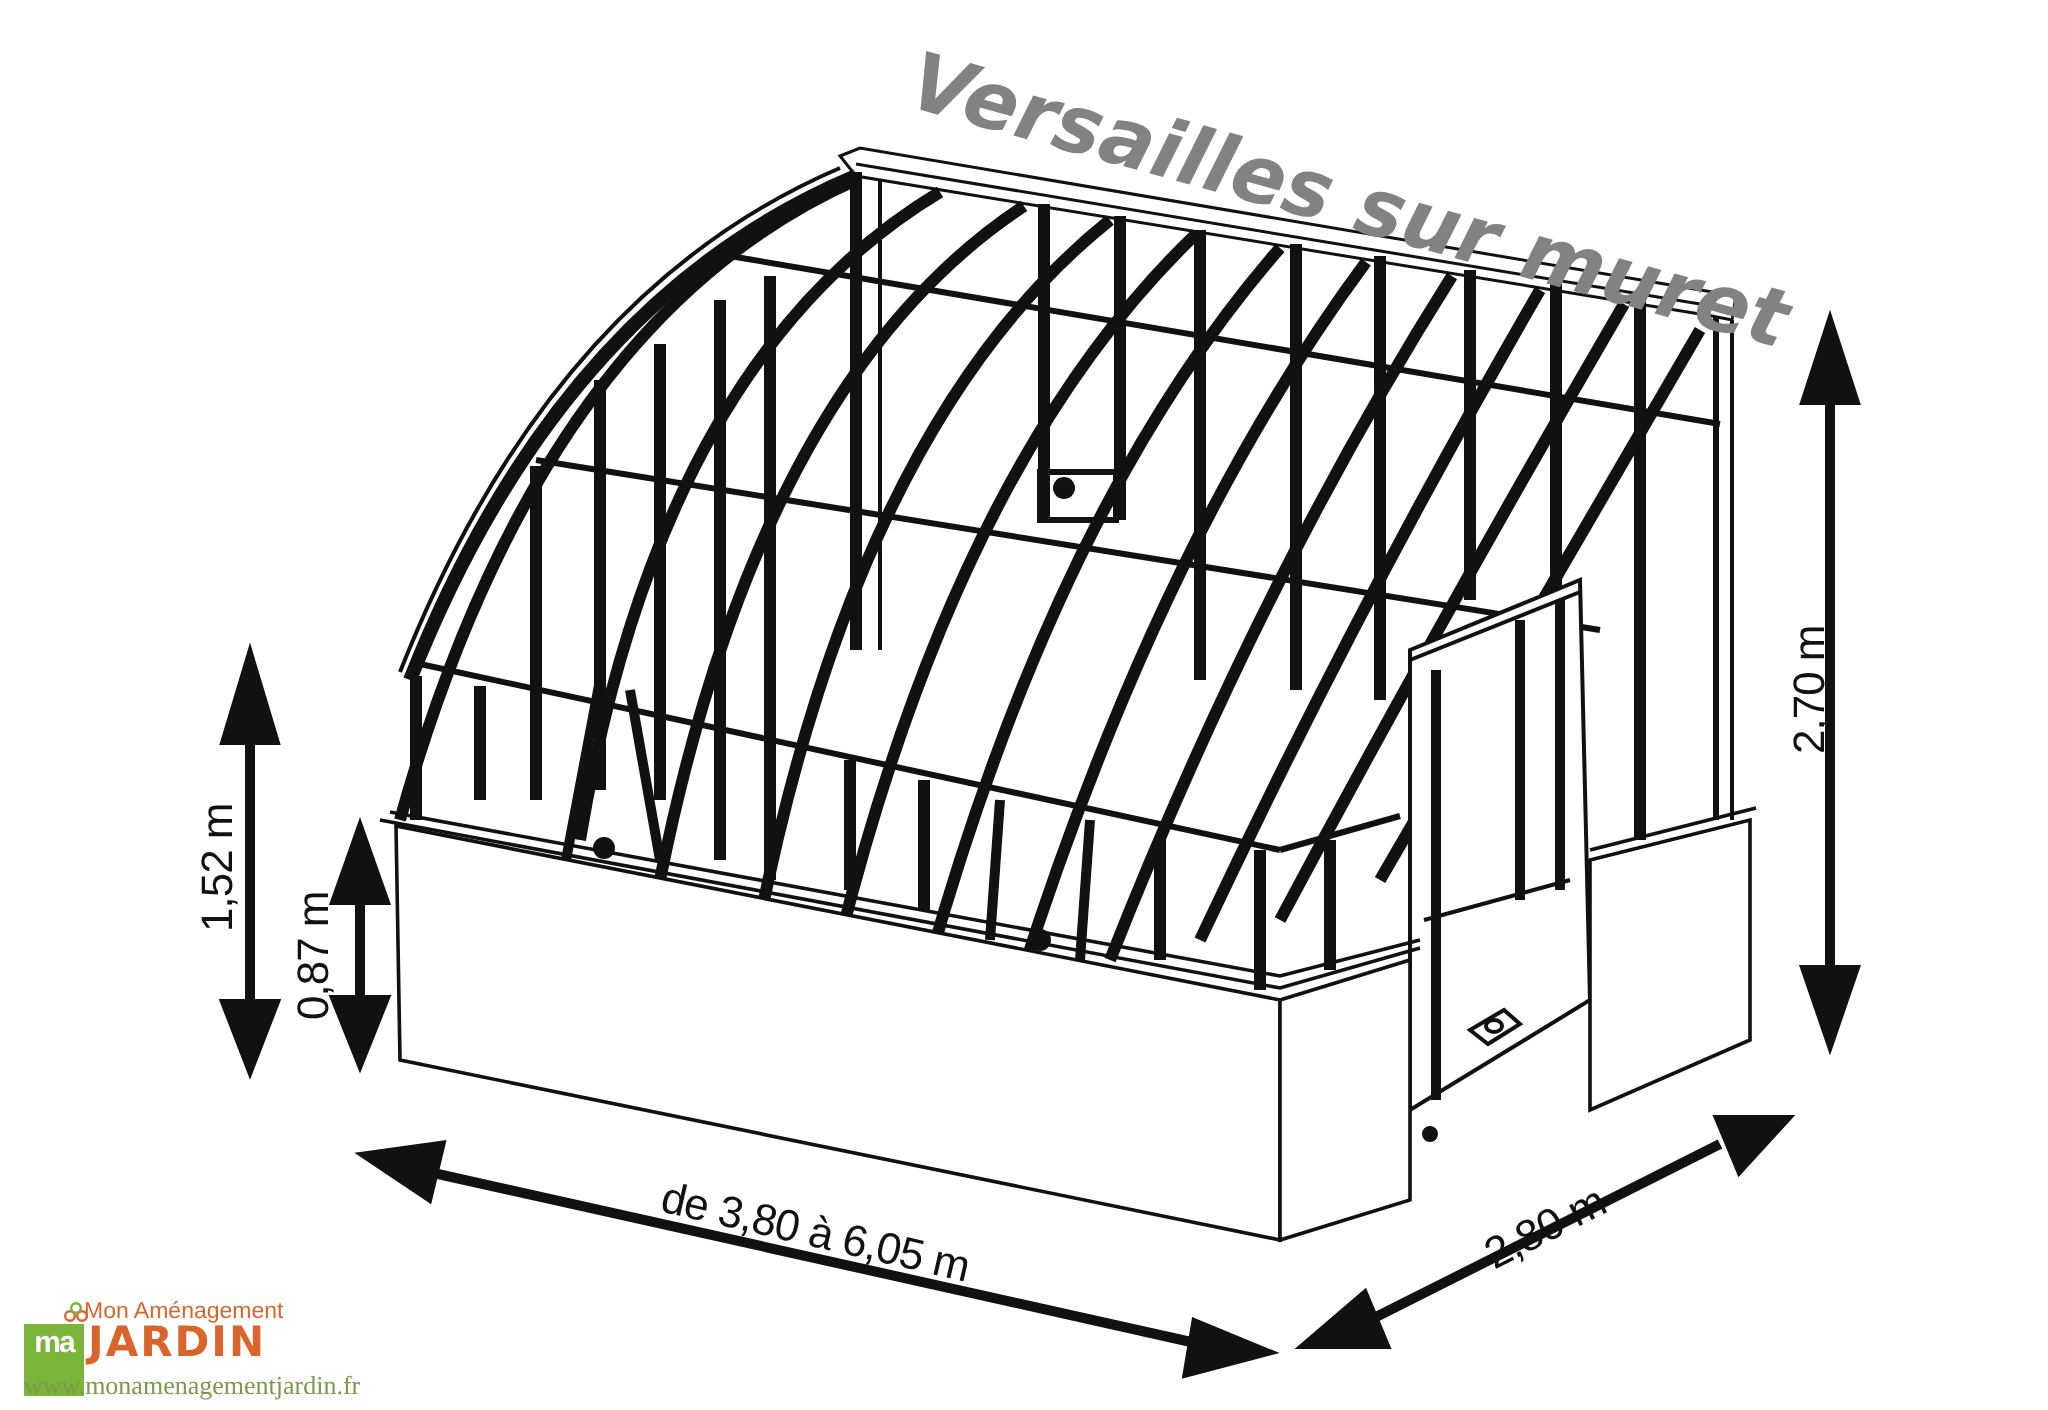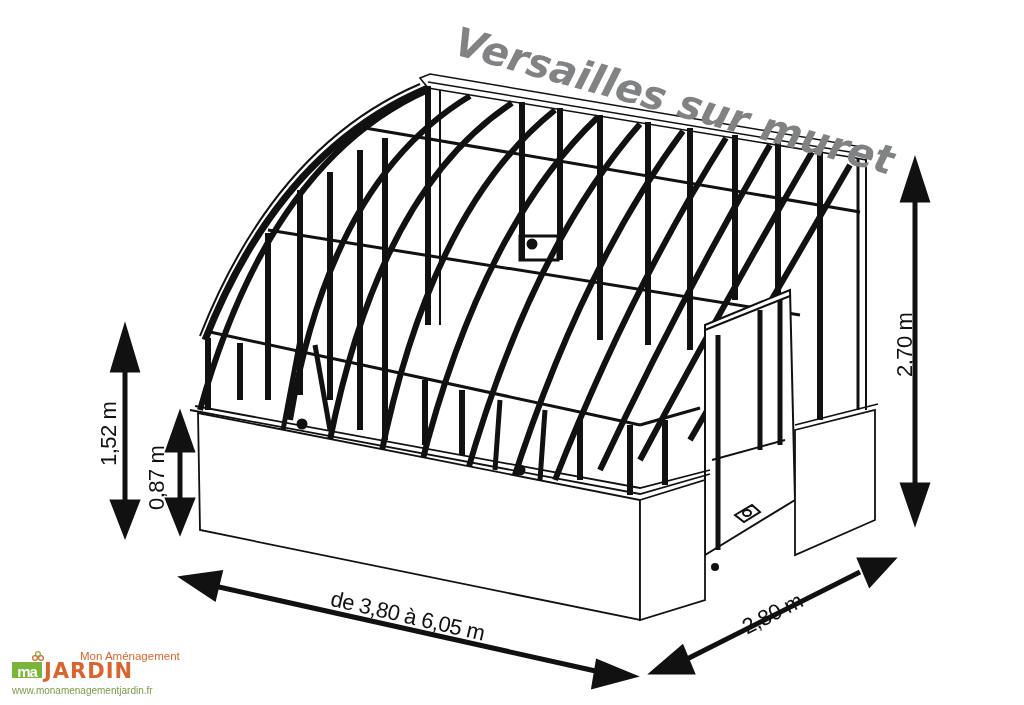--- a/index.html
+++ b/index.html
@@ -17,29 +17,29 @@
       font-size: 22px; color: #111; white-space: nowrap; transform-origin: 0 0;
       letter-spacing: -0.5px;
     }
     .dim-h152 { left: 96px; top: 466px; transform: rotate(-90deg); }
     .dim-h087 { left: 144px; top: 510px; transform: rotate(-90deg); }
     .dim-h270 { left: 892px; top: 377px; transform: rotate(-90deg); }
     .dim-len  { left: 334px; top: 586px; transform: rotate(13deg); }
     .dim-dep  { left: 738px; top: 617px; transform: rotate(-27deg); }
     .logo { position: absolute; left: 10px; top: 650px; width: 150px; height: 46px; }
     .logo-top { position: absolute; left: 32px; top: 0px; font-family: "Liberation Sans", sans-serif;
-      font-size: 11.5px; color: #d9642c; white-space: nowrap; margin-left: 38px; }
+      font-size: 11.5px; color: #d9642c; white-space: nowrap; }
     .logo-flower { position: absolute; left: 22px; top: 1px; width: 12px; height: 10px; }
-    .logo-mark { position: absolute; left: 2px; top: 12px; width: 30px; height: 16px; background: #7bb43a;
+    .logo-mark { position: absolute; left: 2px; top: 12px; width: 30px; height: 36px; background: #7bb43a;
       color: #fff; font-family: "Liberation Sans", sans-serif; font-size: 15px; line-height: 20px;
       text-align: center; font-weight: bold; letter-spacing: -1px; }
     .logo-main { position: absolute; left: 34px; top: 9px; font-family: "DejaVu Sans", sans-serif;
       font-weight: bold; font-size: 21px; color: #d9642c; letter-spacing: 1px; text-align: center; }
-    .logo-url { position: absolute; left: 2px; top: 35px; font-family: Liberation Sans, sans-serif;
-      font-size: 10px; color: #7a9a4a; white-space: nowrap; }
+    .logo-url { position: absolute; left: 2px; top: 35px; font-family: Liberation Serif, serif;
+      font-size: 13px; color: #7a9a4a; white-space: nowrap; }
   </style>
 </head>
 <body>
 
 <div class="canvas">
   <svg width="1024" height="705" viewBox="0 0 1024 705">
     <defs>
       <marker id="ah" markerWidth="6" markerHeight="6" refX="5" refY="3" orient="auto" markerUnits="strokeWidth">
         <path d="M0,0 L6,3 L0,6 z" fill="#111"></path>
       </marker>

